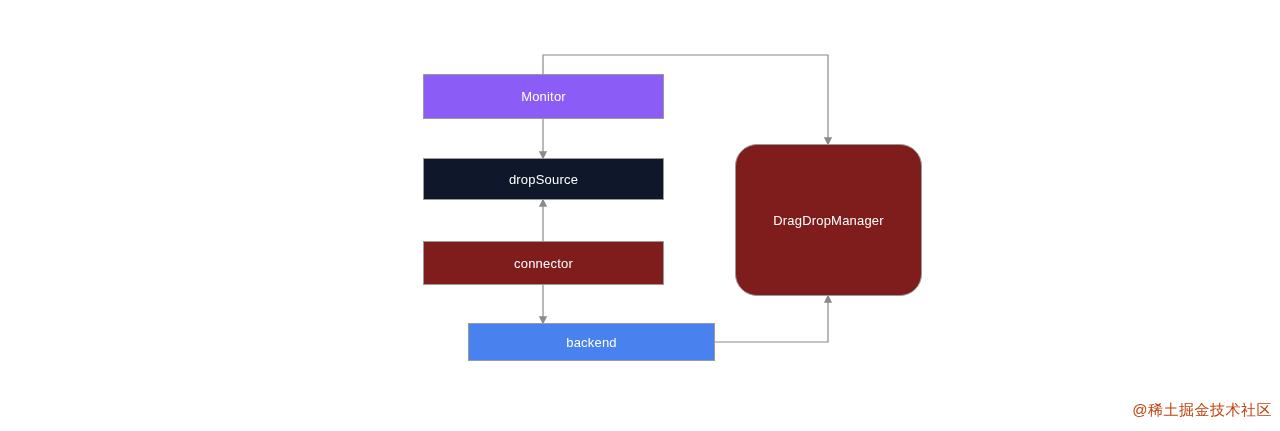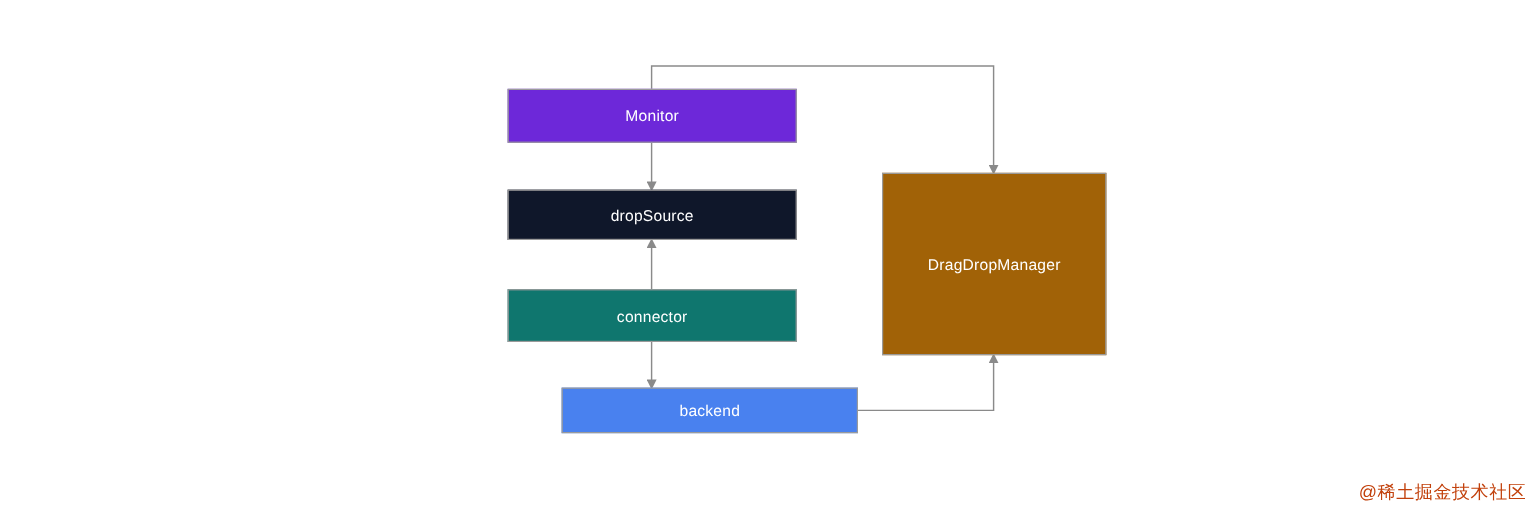--- a/index.html
+++ b/index.html
@@ -61,25 +61,25 @@
         <path d="M0,0 L10,5 L0,10 z" fill="#8a8a8a"></path>
       </marker>
     </defs>
     <path d="M543,74 V55 H828 V138" fill="none" stroke="#8a8a8a" stroke-width="1.2" marker-end="url(#arrow)"></path>
     <path d="M543,119 V152" fill="none" stroke="#8a8a8a" stroke-width="1.2" marker-end="url(#arrow)"></path>
     <path d="M543,241 V206" fill="none" stroke="#8a8a8a" stroke-width="1.2" marker-end="url(#arrow)"></path>
     <path d="M543,285 V317" fill="none" stroke="#8a8a8a" stroke-width="1.2" marker-end="url(#arrow)"></path>
     <path d="M667,342 H828 V302" fill="none" stroke="#8a8a8a" stroke-width="1.2" marker-end="url(#arrow)"></path>
   </svg>
 
-  <div class="node" id="node-monitor" style="background: #6d28d9; border-color: rgb(154, 154, 154); color: rgb(255, 255, 255);">Monitor</div>
+  <div class="node" id="node-monitor" style="background: #8b5cf6; border-color: rgb(154, 154, 154); color: rgb(255, 255, 255);">Monitor</div>
 
   <div class="node" id="node-drop-source" style="background: #0f172a; border-color: rgb(154, 154, 154); color: rgb(255, 255, 255);">dropSource</div>
 
-  <div class="node" id="node-connector" style="background: #0f766e; border-color: rgb(154, 154, 154); color: rgb(255, 255, 255);">connector</div>
+  <div class="node" id="node-connector" style="background: #7f1d1d; border-color: rgb(154, 154, 154); color: rgb(255, 255, 255);">connector</div>
 
   <div class="node" id="node-backend" style="background: rgb(73, 129, 239); border-color: rgb(154, 154, 154); color: rgb(255, 255, 255);">backend</div>
 
-  <div class="node" id="node-drag-drop-manager" style="background: #a16207; border-color: rgb(154, 154, 154); color: rgb(255, 255, 255);">DragDropManager</div>
+  <div class="node" id="node-drag-drop-manager" style="background: #7f1d1d; border-color: rgb(154, 154, 154); color: rgb(255, 255, 255); border-radius: 22px;">DragDropManager</div>
 
   <div class="watermark" style="color: #c2410c;">@稀土掘金技术社区</div>
 
 </div>
 
 </body></html>

